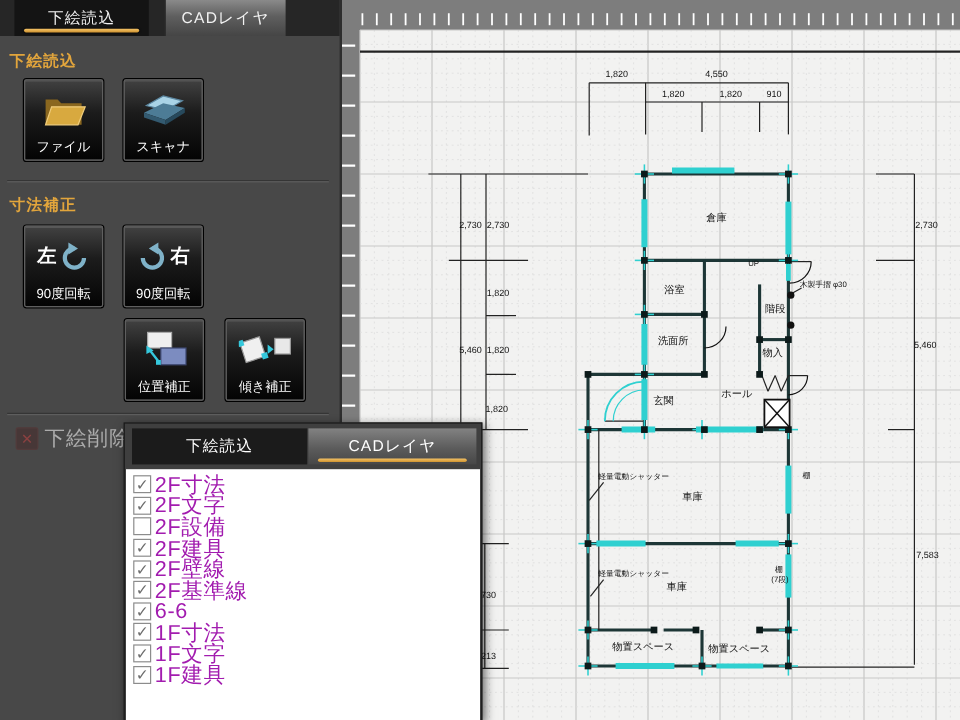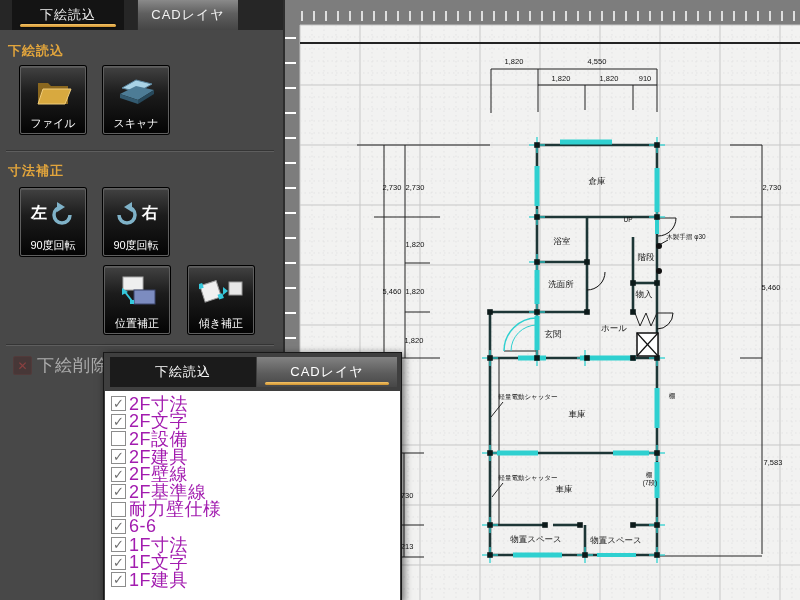--- a/index.html
+++ b/index.html
@@ -513,24 +513,20 @@
       </div>
       <div class="layer-row">
         <span class="cbox">✓</span>
         <span class="layer-label">2F壁線</span>
       </div>
       <div class="layer-row">
         <span class="cbox">✓</span>
         <span class="layer-label">2F基準線</span>
       </div>
       <div class="layer-row">
-        <span class="cbox"></span>
-        <span class="layer-label">耐力壁仕様</span>
-      </div>
-      <div class="layer-row">
         <span class="cbox">✓</span>
         <span class="layer-label">6-6</span>
       </div>
       <div class="layer-row">
         <span class="cbox">✓</span>
         <span class="layer-label">1F寸法</span>
       </div>
       <div class="layer-row">
         <span class="cbox">✓</span>
         <span class="layer-label">1F文字</span>

